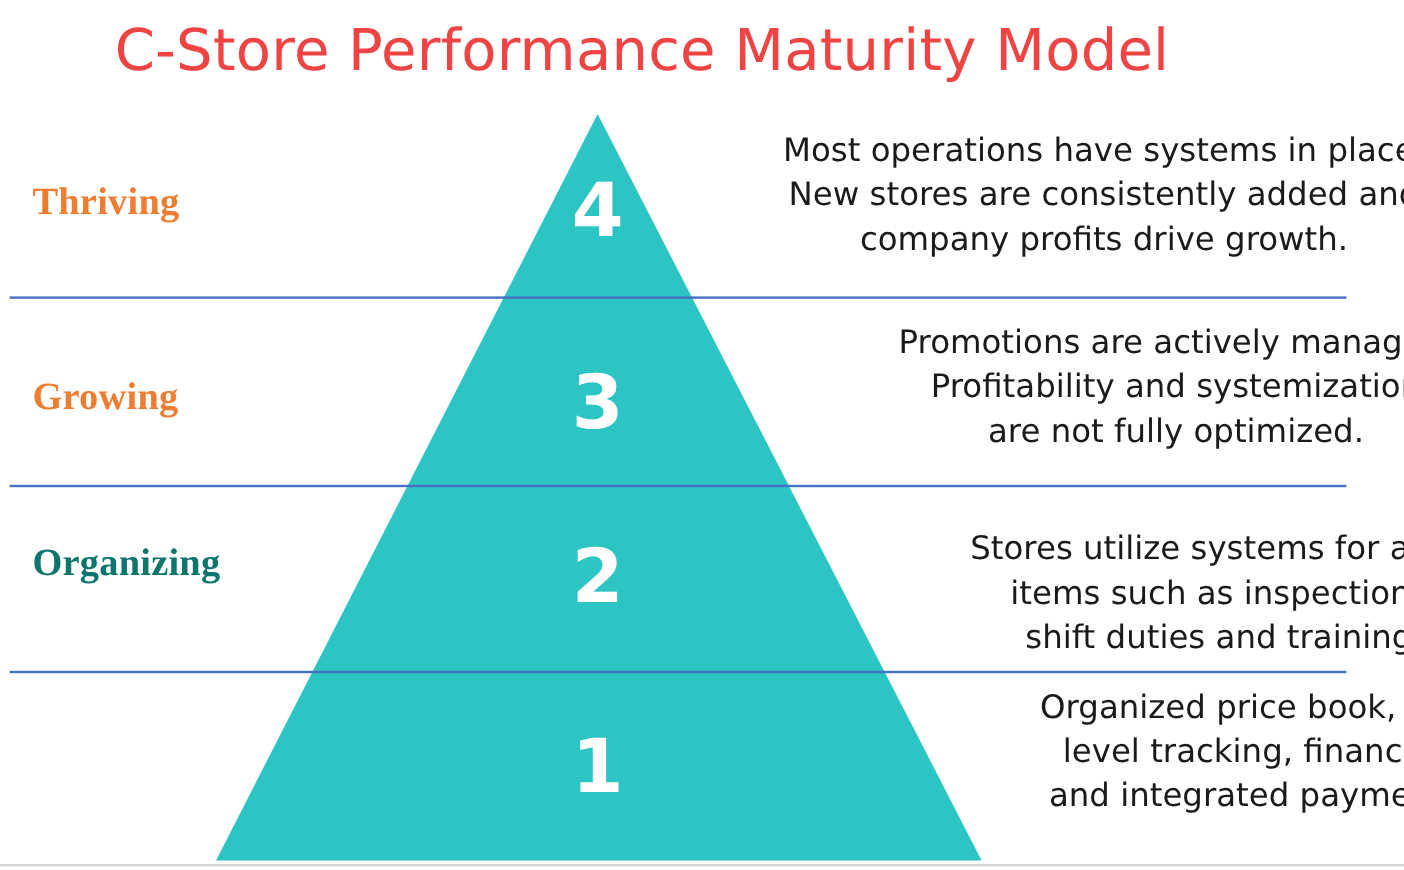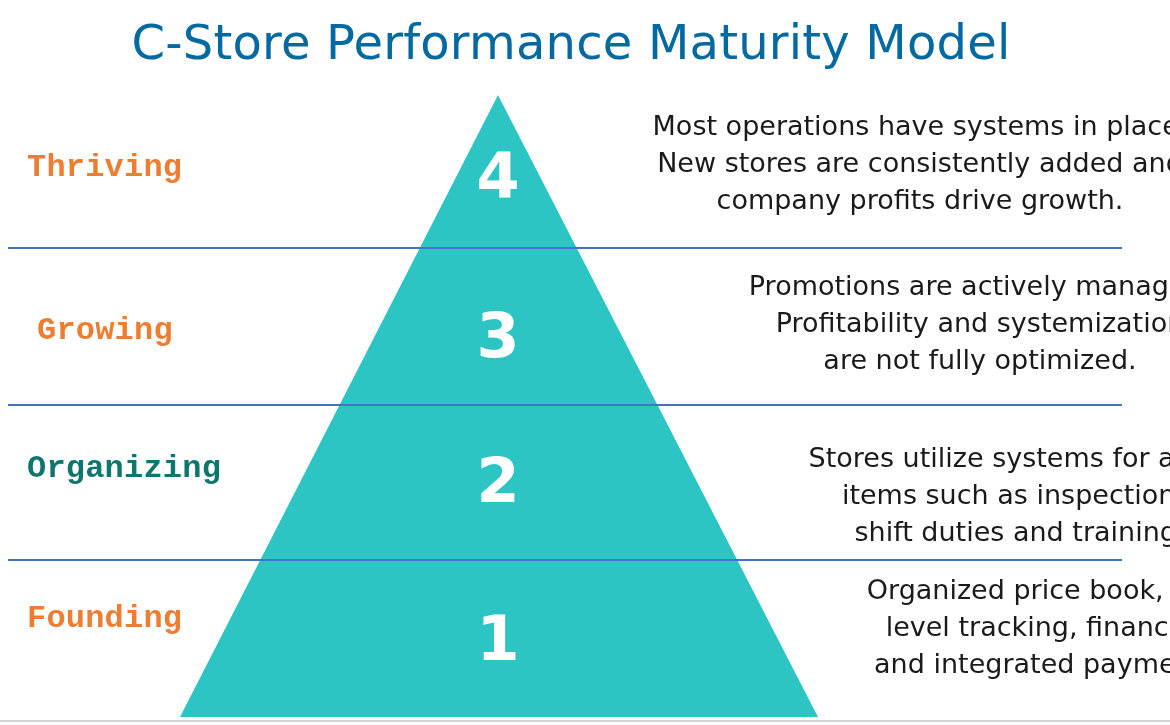--- a/index.html
+++ b/index.html
@@ -82,29 +82,29 @@
   #num-4 { top: 145px; }
   #num-3 { top: 305px; }
   #num-2 { top: 450px; }
   #num-1 { top: 608px; }
 
   
   .tier-label {
     position: absolute;
     left: 27px;
     color: #ED7D31;
-    font-family: Liberation Mono, monospace;
+    font-family: Liberation Serif, serif;
     font-size: 32px;
     font-weight: bold;
     letter-spacing: 0.2px;
     white-space: nowrap;
     z-index: 6;
   }
   #label-thriving   { top: 149px; }
-  #label-growing    { top: 312px; margin-left: 10px; }
+  #label-growing    { top: 312px; }
   #label-organizing { top: 450px; }
   #label-founding   { top: 600px; }
 
   
   .tier-desc {
     position: absolute;
     width: 560px;
     color: #1a1a1a;
     font-family: "DejaVu Sans", "Liberation Sans", sans-serif;
     font-size: 27px;
@@ -117,39 +117,38 @@
   #desc-4 { left: 640px; top: 108px; }
   #desc-3 { left: 700px; top: 268px; }
   #desc-2 { left: 740px; top: 440px; }
   #desc-1 { left: 770px; top: 572px; }
 </style>
 </head>
 <body>
 
 <div id="stage">
 
-  <div id="title" style="color: #0369a1; padding-left: 36px;">C-Store Performance Maturity Model</div>
+  <div id="title" style="color: #ef4444;">C-Store Performance Maturity Model</div>
 
   <svg id="pyramid" viewBox="0 0 1170 725" preserveAspectRatio="none" aria-hidden="true">
     <polygon id="pyramid-shape" points="498,95 818,717 180,717" fill="#2DC5C3"></polygon>
   </svg>
 
   <div class="divider" id="divider-1" style="border-top-color: rgb(68, 114, 196); top: 247px;"></div>
   <div class="divider" id="divider-2" style="border-top-color: rgb(68, 114, 196); top: 404px;"></div>
   <div class="divider" id="divider-3" style="border-top-color: rgb(68, 114, 196); top: 559px;"></div>
 
   <div class="stage-number" id="num-4" style="color: rgb(255, 255, 255);">4</div>
   <div class="stage-number" id="num-3" style="color: rgb(255, 255, 255);">3</div>
   <div class="stage-number" id="num-2" style="color: rgb(255, 255, 255);">2</div>
   <div class="stage-number" id="num-1" style="color: rgb(255, 255, 255);">1</div>
 
   <div class="tier-label" id="label-thriving" style="color: rgb(237, 125, 49);">Thriving</div>
   <div class="tier-label" id="label-growing" style="color: rgb(237, 125, 49);">Growing</div>
   <div class="tier-label" id="label-organizing" style="color: #0f766e;">Organizing</div>
-  <div class="tier-label" id="label-founding" style="color: rgb(237, 125, 49);">Founding</div>
 
   <div class="tier-desc" id="desc-4" style="color: rgb(26, 26, 26);">Most operations have systems in place.
 New stores are consistently added and
 company profits drive growth.</div>
   <div class="tier-desc" id="desc-3" style="color: rgb(26, 26, 26);">Promotions are actively managed.
 Profitability and systemization
 are not fully optimized.</div>
   <div class="tier-desc" id="desc-2" style="color: rgb(26, 26, 26);">Stores utilize systems for a few
 items such as inspections,
 shift duties and training.</div>

